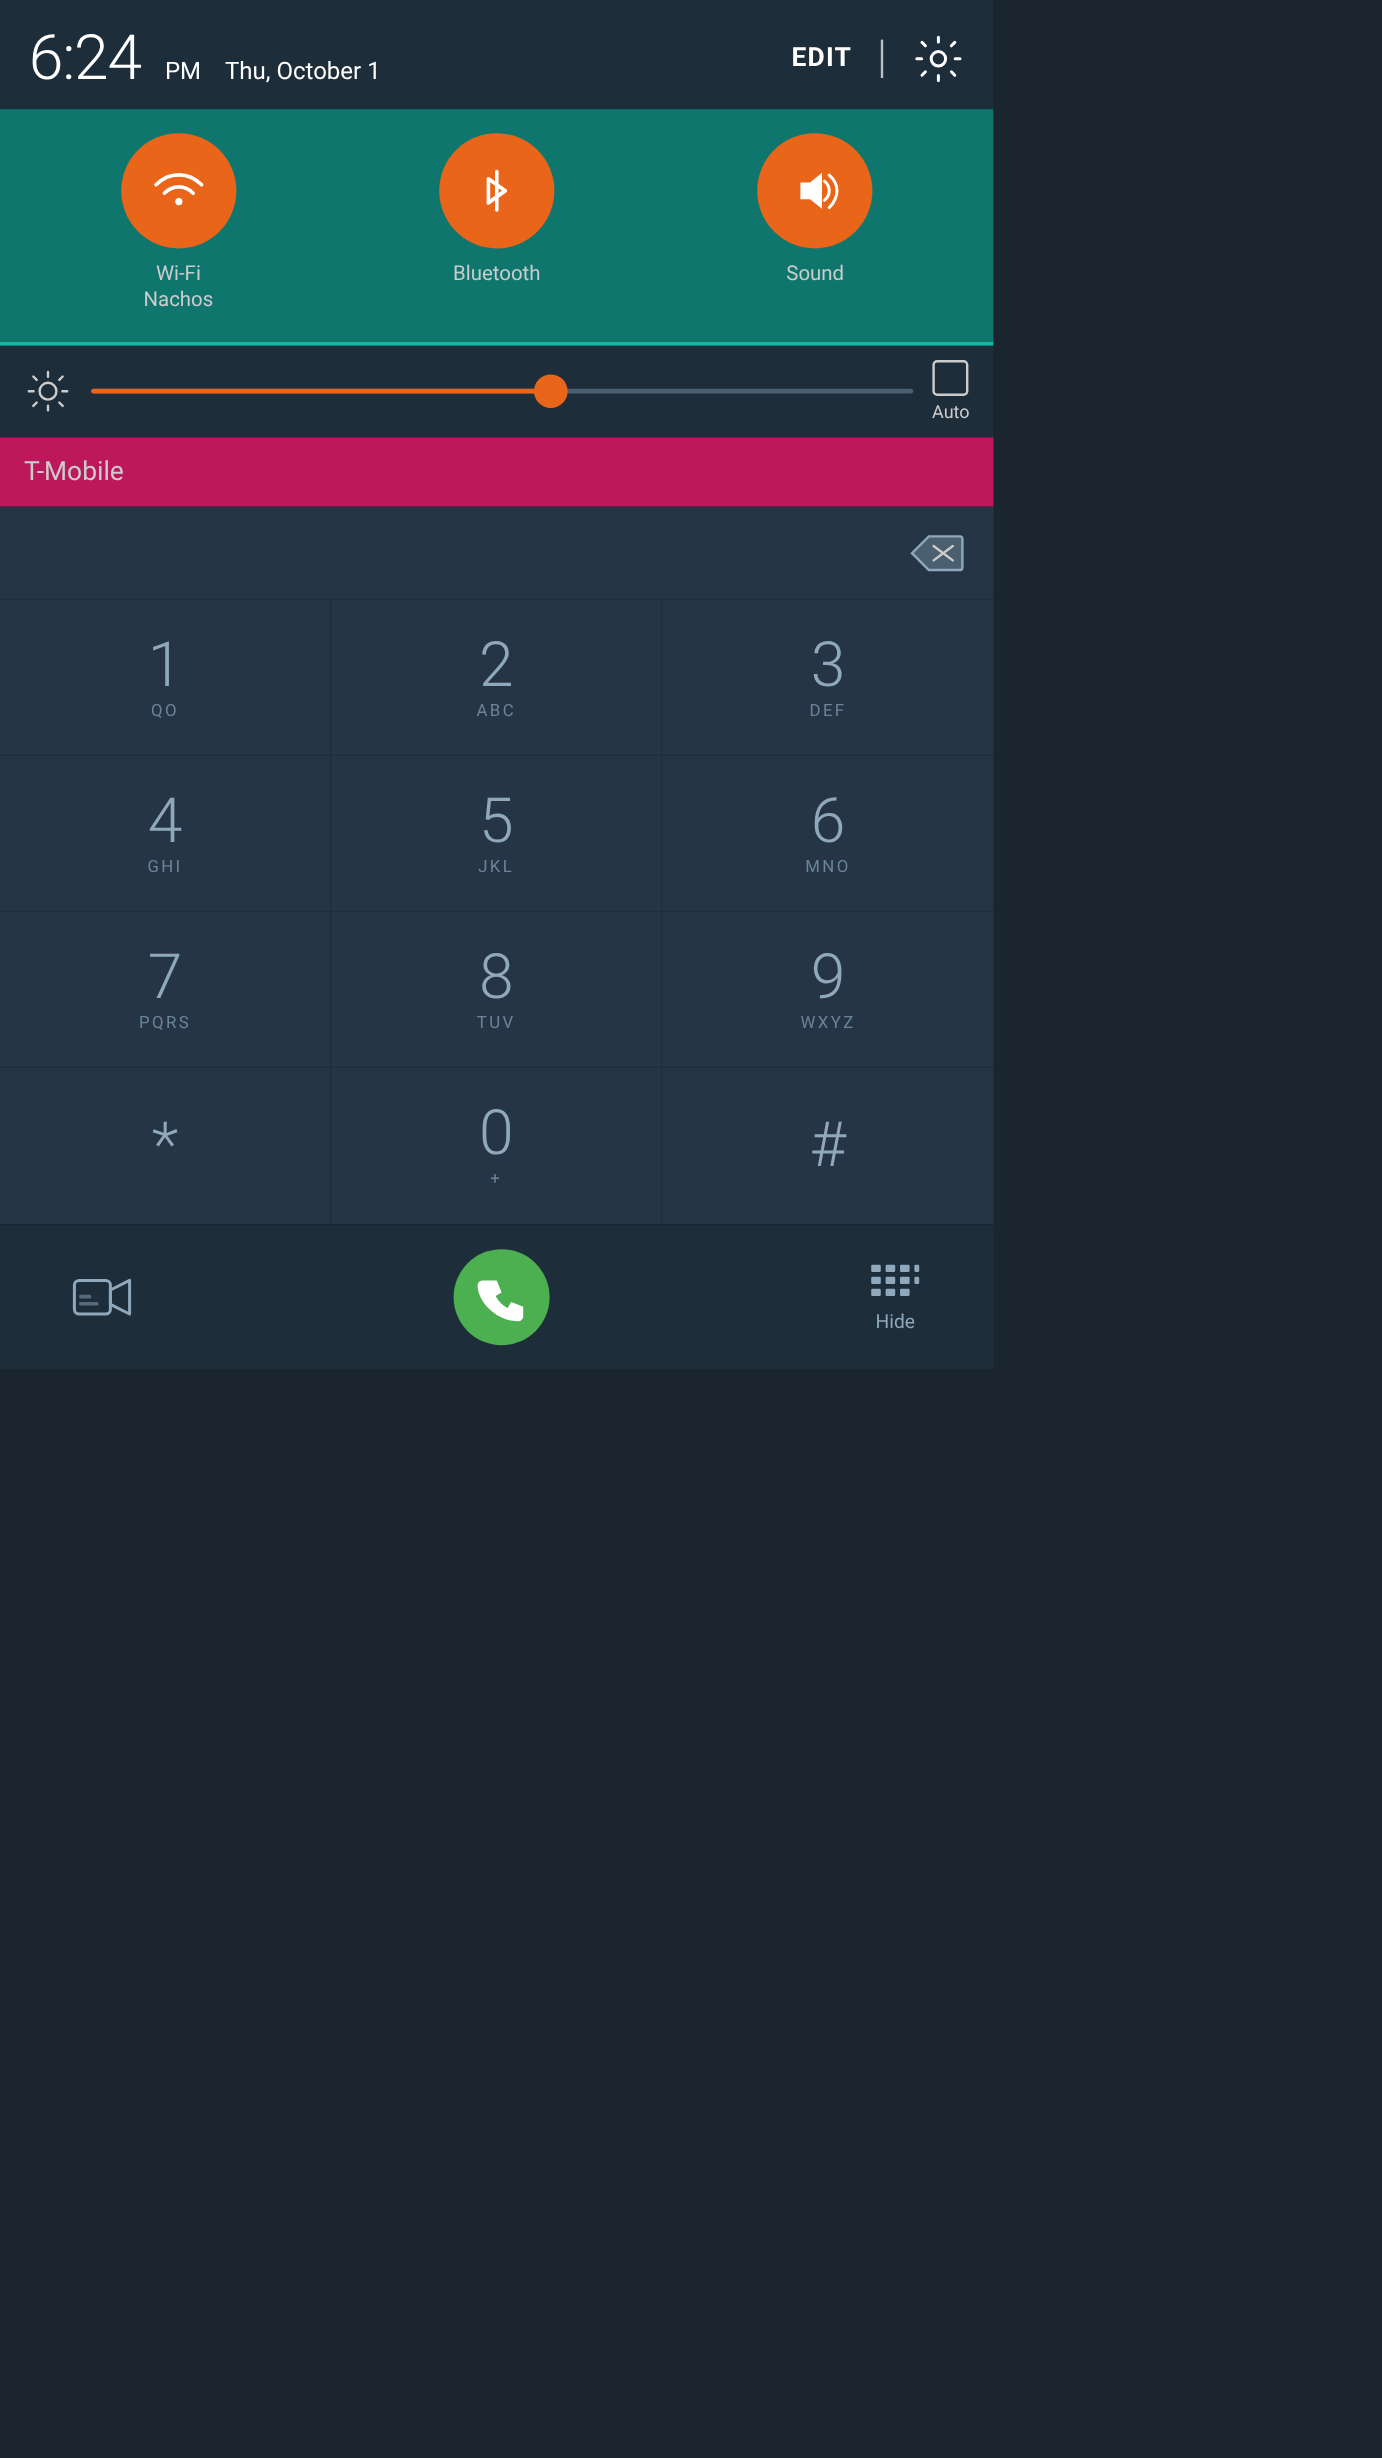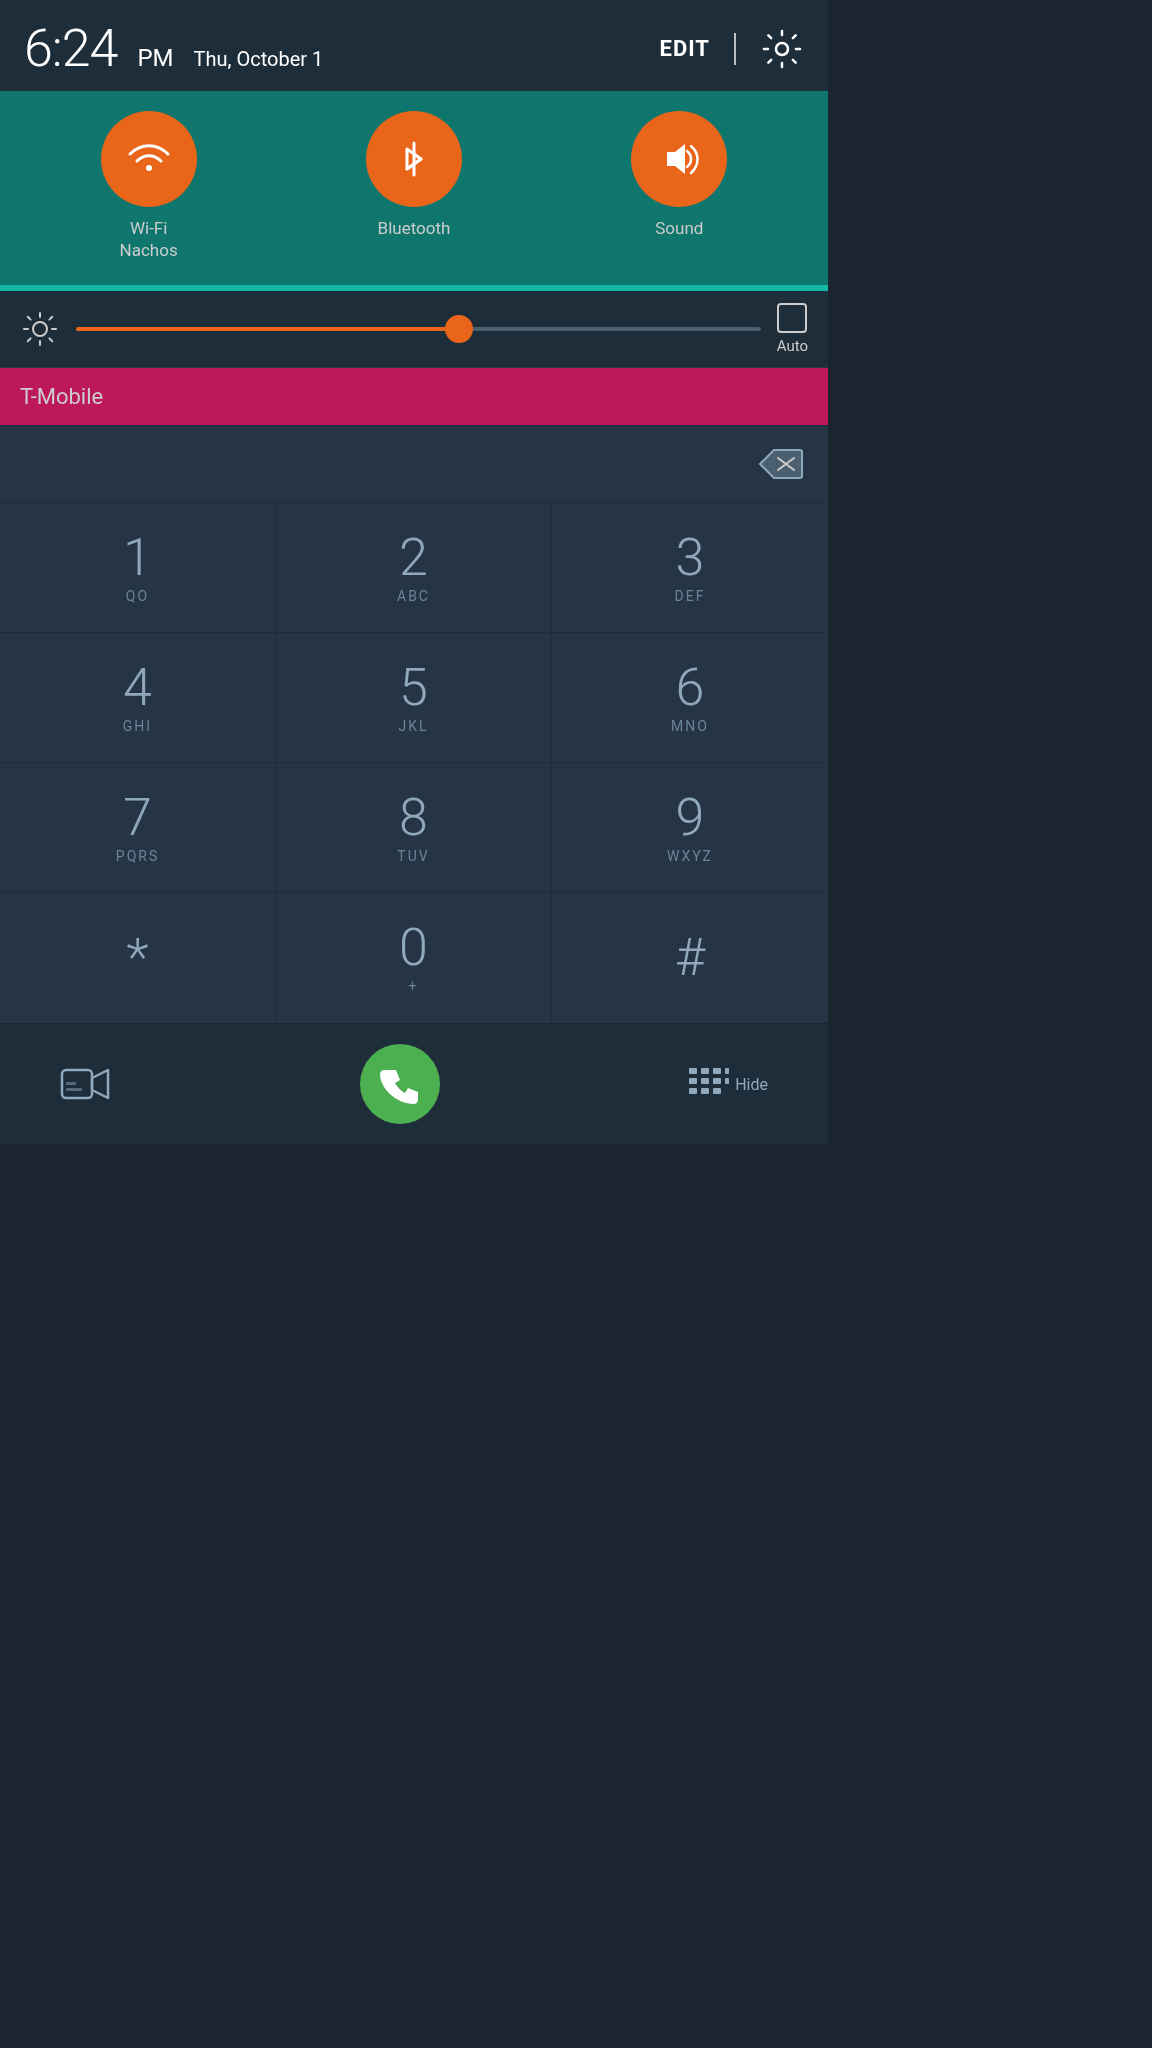--- a/index.html
+++ b/index.html
@@ -33,21 +33,21 @@
     }
 
     .time-large {
       font-size: 52px;
       font-weight: 300;
       color: #ffffff;
       letter-spacing: -1px;
     }
 
     .time-ampm {
-      font-size: 24px;
+      font-size: 20px;
       color: #ffffff;
       font-weight: 400;
     }
 
     .date-text {
       font-size: 20px;
       color: #ffffff;
       font-weight: 400;
     }
 
@@ -106,21 +106,21 @@
       line-height: 1.3;
     }
 
     
     .brightness-bar {
       display: flex;
       align-items: center;
       padding: 12px 20px;
       background: #1e2d3a;
       gap: 16px;
-      border-top: 6px solid #14b8a6;
+      border-top: 3px solid #14b8a6;
       border-bottom: 1px solid #2a3a48;
     }
 
     .slider-track {
       flex: 1;
       height: 4px;
       background: #4a6070;
       border-radius: 2px;
       position: relative;
     }
@@ -269,21 +269,21 @@
       border-radius: 50%;
       background: #4caf50;
       display: flex;
       align-items: center;
       justify-content: center;
       cursor: pointer;
     }
 
     .hide-btn {
       display: flex;
-      flex-direction: row;
+      flex-direction: column;
       align-items: center;
       gap: 4px;
       cursor: pointer;
     }
 
     .hide-label {
       font-size: 16px;
       color: #8fa8bb;
     }
 

